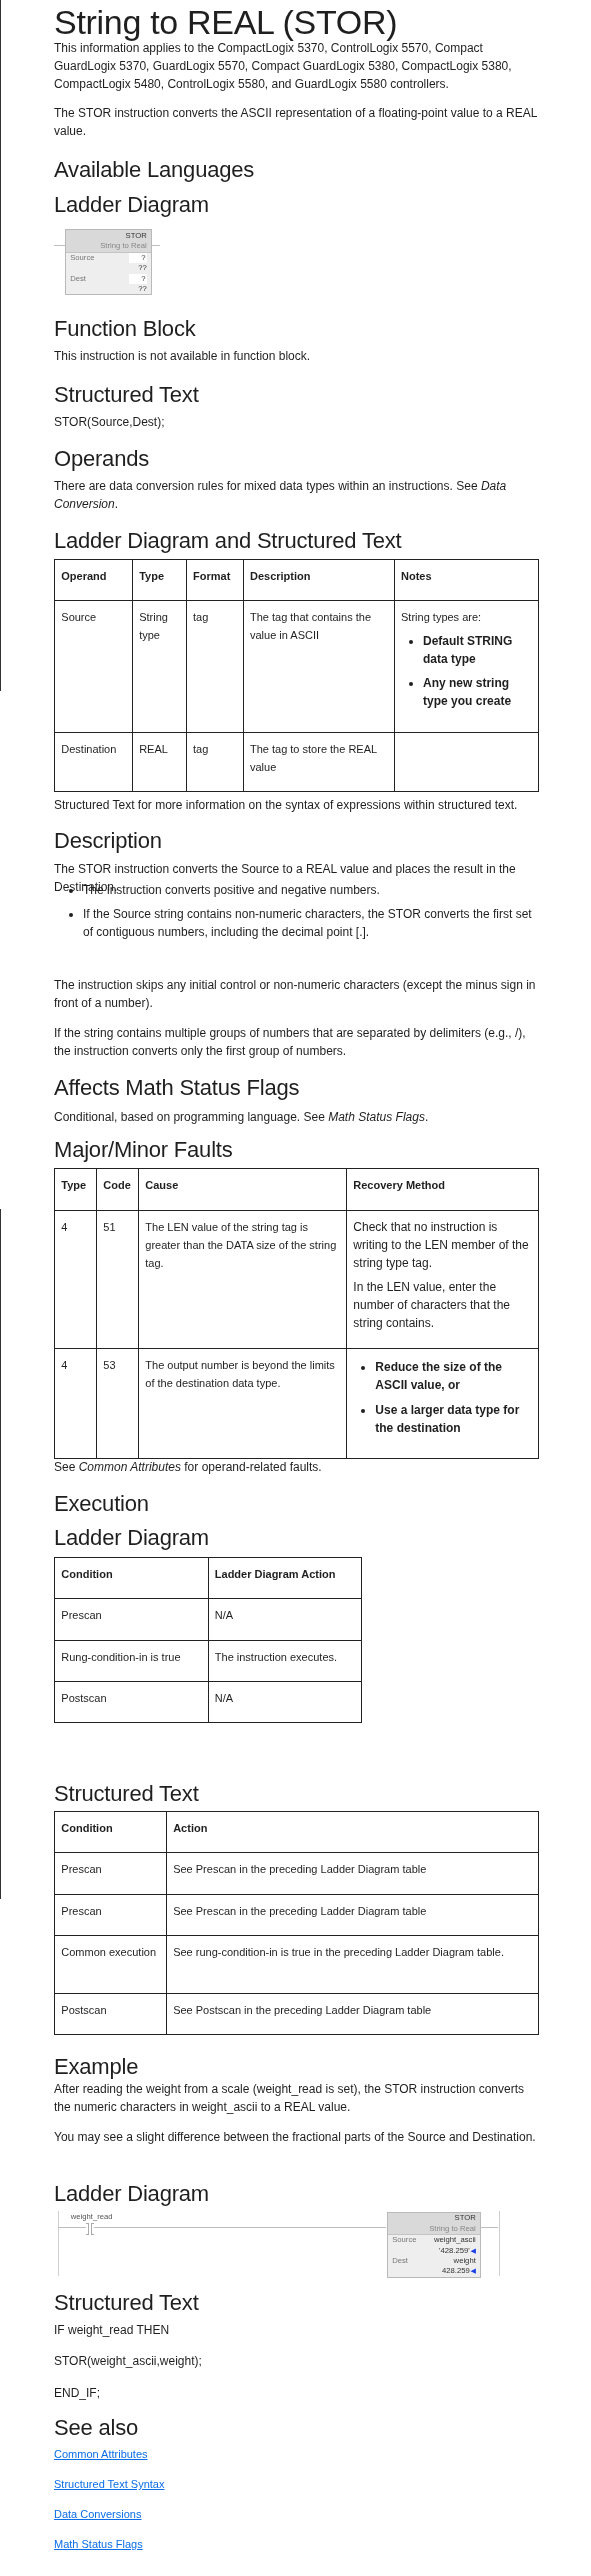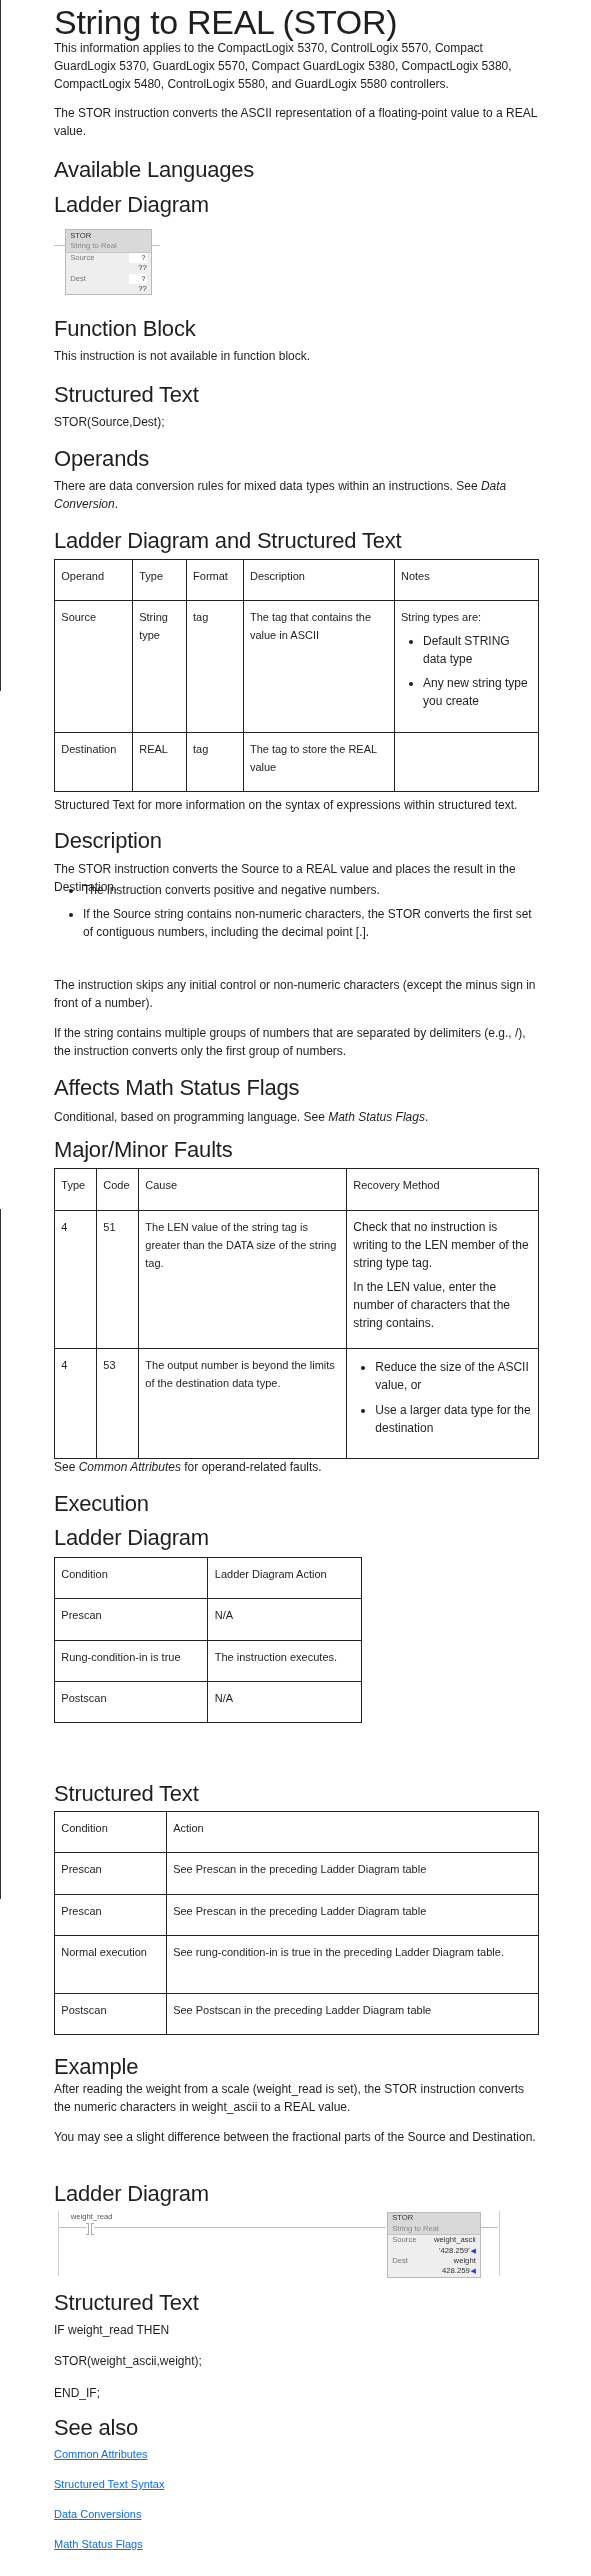--- a/index.html
+++ b/index.html
@@ -12,31 +12,31 @@
   .abs { position: absolute; left: 0; }
   h1.title { font-weight: 400; font-size: 34px; line-height: 39px; margin: 0; letter-spacing: -0.3px; }
   h2 { font-weight: 400; font-size: 22px; line-height: 31px; margin: 0; letter-spacing: -0.2px; }
   p, li { font-size: 12px; line-height: 18px; margin: 0; }
   p.body { width: 485px; }
   em { font-style: italic; }
   ul.bullets { margin: 0; padding-left: 29px; }
   ul.bullets li { margin-bottom: 6.3px; }
   table.grid { border-collapse: collapse; font-size: 11px; line-height: 18px; position: absolute; left: 0; }
   table.grid th, table.grid td { border: 0.7px solid #222; text-align: left; vertical-align: top; padding: 7px 6.3px 15.3px 6.3px; }
-  table.grid th { font-weight: 400; }
+  table.grid th { font-weight: 700; }
   table.grid td ul { margin: 5.6px 0 0 0; padding-left: 22px; }
-  table.grid td ul li { margin-bottom: 6.3px; }
+  table.grid td ul li { margin-bottom: 6.3px; font-weight: bold; }
   table.grid td p + p { margin-top: 6.3px; }
   a.link { color: #0b6ee8; text-decoration: underline; font-size: 11px; }
   
   .rung-line { position: absolute; height: 0.7px; background: #bdbdbd; }
   .rail { position: absolute; width: 0.7px; background: #cfcfcf; }
   .ibox { position: absolute; border: 0.7px solid #b9b9b9; background: #eeeeee;
           font-family: "Liberation Sans", sans-serif; font-size: 7.7px; line-height: 10.4px; color: #777; }
-  .ibox .ihead { background: #d9d9d9; padding: 0.7px 4.2px 0 4.2px; border-bottom: 0.7px solid #c4c4c4; }
+  .ibox .ihead { background: #d9d9d9; padding: 0.7px 4.2px 0 4.2px; border-bottom: 0.7px solid #c4c4c4; text-align: right; }
   .ibox .iname { color: #333; font-weight: 400; }
   .ibox .isub { color: #888; }
   .ibox .irow { display: flex; justify-content: space-between; padding: 0 4.2px; }
   .ibox .ival { color: #333; text-align: right; }
   .ibox .ivalbox { background: #fff; padding: 0 1.4px; min-width: 15.3px; text-align: right; color: #333; }
   .arrow { color: #1a3ee8; font-size: 7px; margin-left: 0.7px; }
   .contact-label { position: absolute; font-size: 7.7px; color: #555; }
   .contact { position: absolute; width: 8.4px; height: 9.7px; }
   .contact::before, .contact::after { content: ""; position: absolute; top: 0; width: 2.1px; height: 9.7px; border: 0.7px solid #aaa; }
   .contact::before { left: 0; border-left: none; }
@@ -240,21 +240,21 @@
     <tbody>
       <tr style="height:40px;">
         <td>Prescan</td>
         <td>See Prescan in the preceding Ladder Diagram table</td>
       </tr>
       <tr style="height:41px;">
         <td>Prescan</td>
         <td>See Prescan in the preceding Ladder Diagram table</td>
       </tr>
       <tr style="height:58px;">
-        <td>Normal execution</td>
+        <td>Common execution</td>
         <td>See rung-condition-in is true in the preceding Ladder Diagram table.</td>
       </tr>
       <tr style="height:41px;">
         <td>Postscan</td>
         <td>See Postscan in the preceding Ladder Diagram table</td>
       </tr>
     </tbody>
   </table>
 
   <h2 class="abs" style="top:2051px;">Example</h2>

